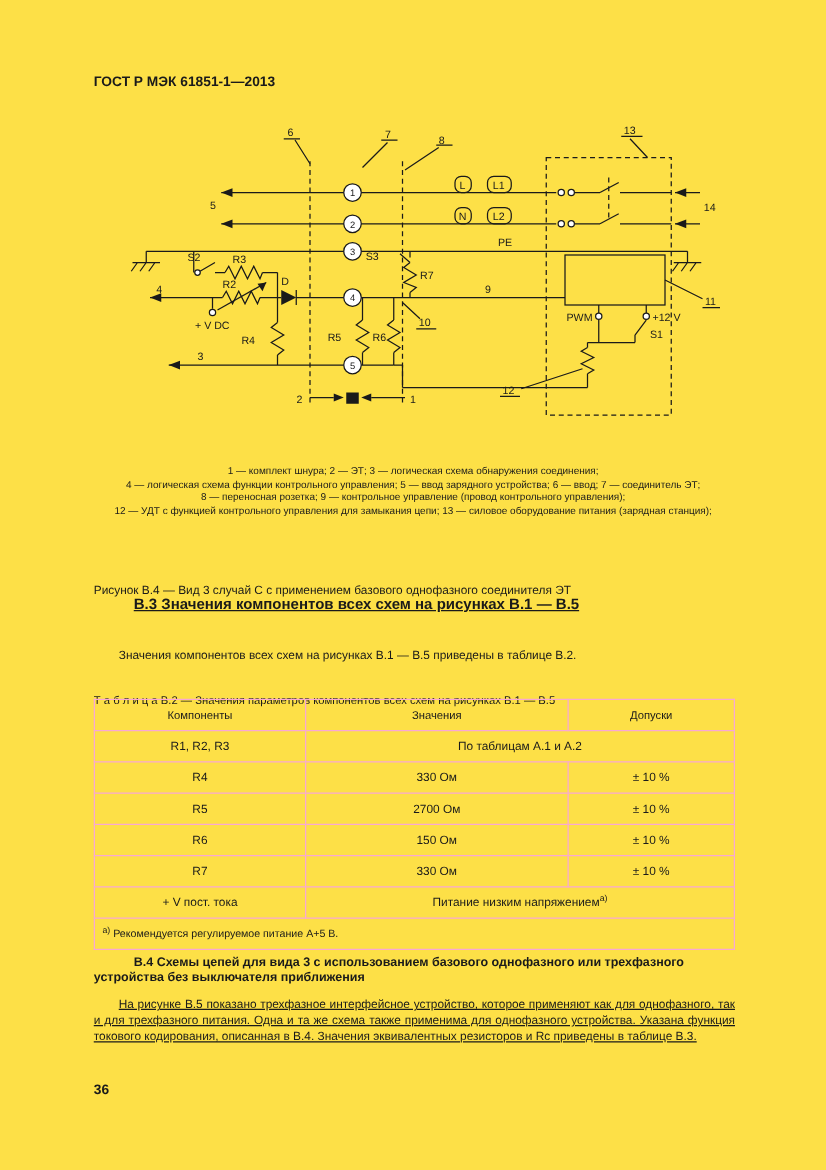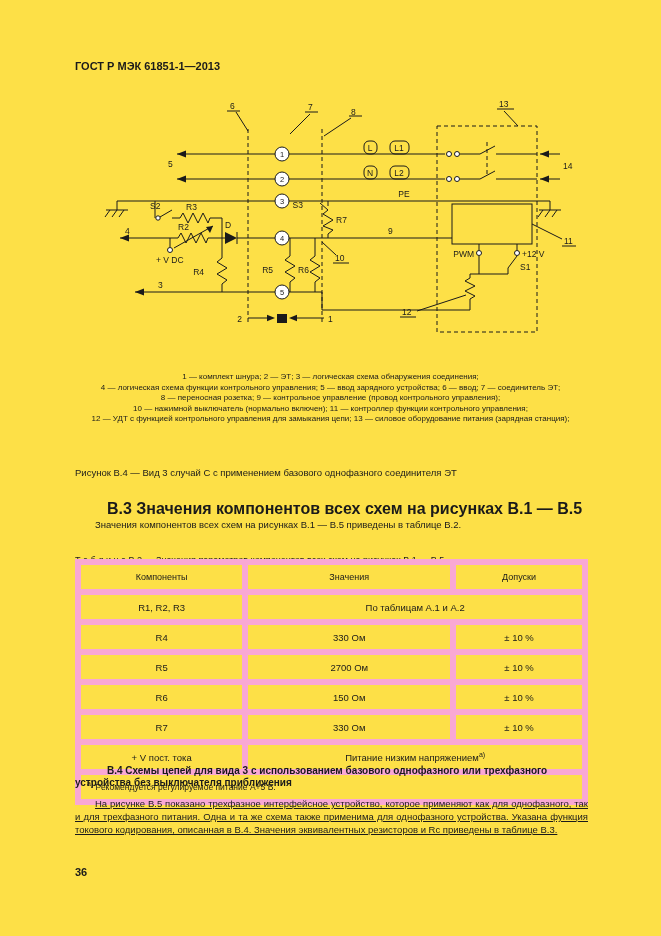--- a/index.html
+++ b/index.html
@@ -15,25 +15,25 @@
   .ln path, .ln polyline { fill:none; stroke:#1a1a1a; stroke-width:1; }
   .ln rect { fill:none; stroke:#1a1a1a; stroke-width:1; }
   .ln circle { fill:#fff; stroke:#1a1a1a; stroke-width:1; }
   .ln .dash { stroke-dasharray:4 3; }
   .ln .fillk { fill:#1a1a1a; stroke:none; }
   .cc circle { fill:#fff; stroke:#1a1a1a; stroke-width:1; }
   .tx text { font-size:8.5px; fill:#1a1a1a; font-family:"Liberation Sans", sans-serif; }
   .tx text.sm { font-size:7.5px; }
   .legend { position:absolute; left:40px; top:372px; width:581px; font-size:8px; line-height:10.6px; text-align:center; }
   .caption { position:absolute; left:75px; top:467px; width:513px; text-align:left; font-size:9.5px; }
-  .h-b3 { position:absolute; left:75px; top:500px; width:513px; font-size:16px; font-weight:bold; text-indent:32px; }
+  .h-b3 { position:absolute; left:75px; top:476px; width:513px; font-size:12px; font-weight:bold; text-indent:32px;text-decoration:underline; }
   .p-b3 { position:absolute; left:75px; top:519px; width:513px; font-size:9.5px; text-indent:20px; }
   .tbl-title { position:absolute; left:75px; top:543px; width:513px; font-size:9px;margin-top:12px; }
   .tbl { position:absolute; left:75px; top:559px; width:513px; border-collapse:collapse; font-size:9.5px; }
-  .tbl th, .tbl td { border:6px solid #f9a8d4; text-align:center; padding:4px 4px; height:16px; }
+  .tbl th, .tbl td { border:1px solid #f9a8d4; text-align:center; padding:4px 4px; height:16px; }
   .tbl th { font-weight:normal; font-size:9px; }
   .tbl td.fnote { text-align:left; font-size:8.5px; padding:3px 6px 5px 6px; }
   sup { font-size:7px; }
   .h-b4 { position:absolute; left:75px; top:765px; width:513px; font-size:10px; font-weight:bold; text-indent:32px; line-height:12px; }
   .p-b4 { position:absolute; left:75px; top:797px; width:513px; font-size:9.5px; text-indent:20px; text-align:justify; line-height:13px;text-decoration:underline; }
   .pgnum { position:absolute; left:75px; top:866px; font-size:11px; font-weight:bold; }
 </style>
 </head>
 <body>
 
@@ -168,21 +168,20 @@
         <text x="452" y="161">+12 V</text>
         <text x="450" y="174">S1</text>
       </g>
     </svg>
   </div>
 
   <div class="legend">
     <div>1 — комплект шнура; 2 — ЭТ; 3 — логическая схема обнаружения соединения;</div>
     <div>4 — логическая схема функции контрольного управления; 5 — ввод зарядного устройства; 6 — ввод; 7 — соединитель ЭТ;</div>
     <div>8 — переносная розетка; 9 — контрольное управление (провод контрольного управления);</div>
-    <div>10 — нажимной выключатель (нормально включен); 11 — контроллер функции контрольного управления;</div>
     <div>12 — УДТ с функцией контрольного управления для замыкания цепи; 13 — силовое оборудование питания (зарядная станция);</div>
   </div>
 
   <div class="caption">Рисунок В.4 — Вид 3 случай С с применением базового однофазного соединителя ЭТ</div>
 
   <div class="h-b3">В.3 Значения компонентов всех схем на рисунках В.1 — В.5</div>
   <div class="p-b3">Значения компонентов всех схем на рисунках В.1 — В.5 приведены в таблице В.2.</div>
 
   <div class="tbl-title">Т а б л и ц а  В.2 — Значения параметров компонентов всех схем на рисунках В.1 — В.5</div>
 

